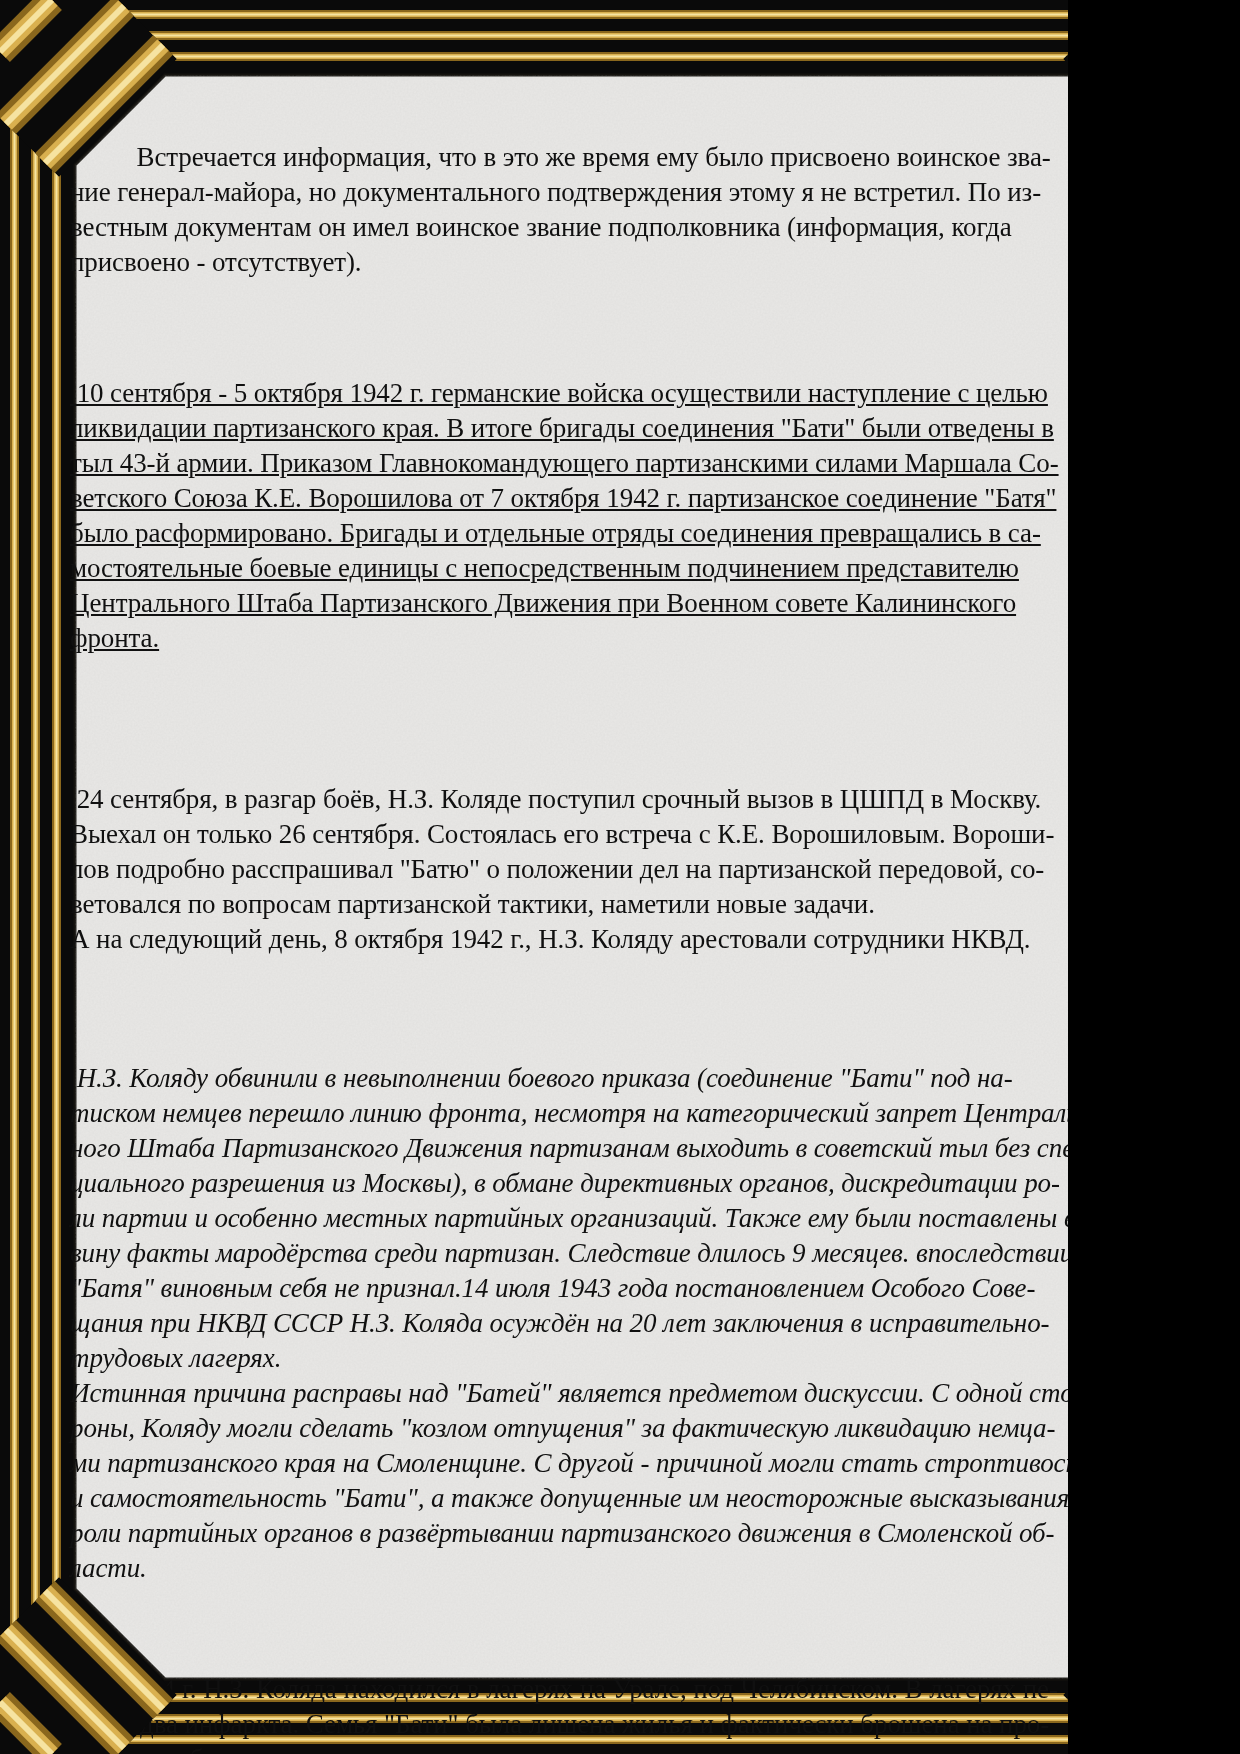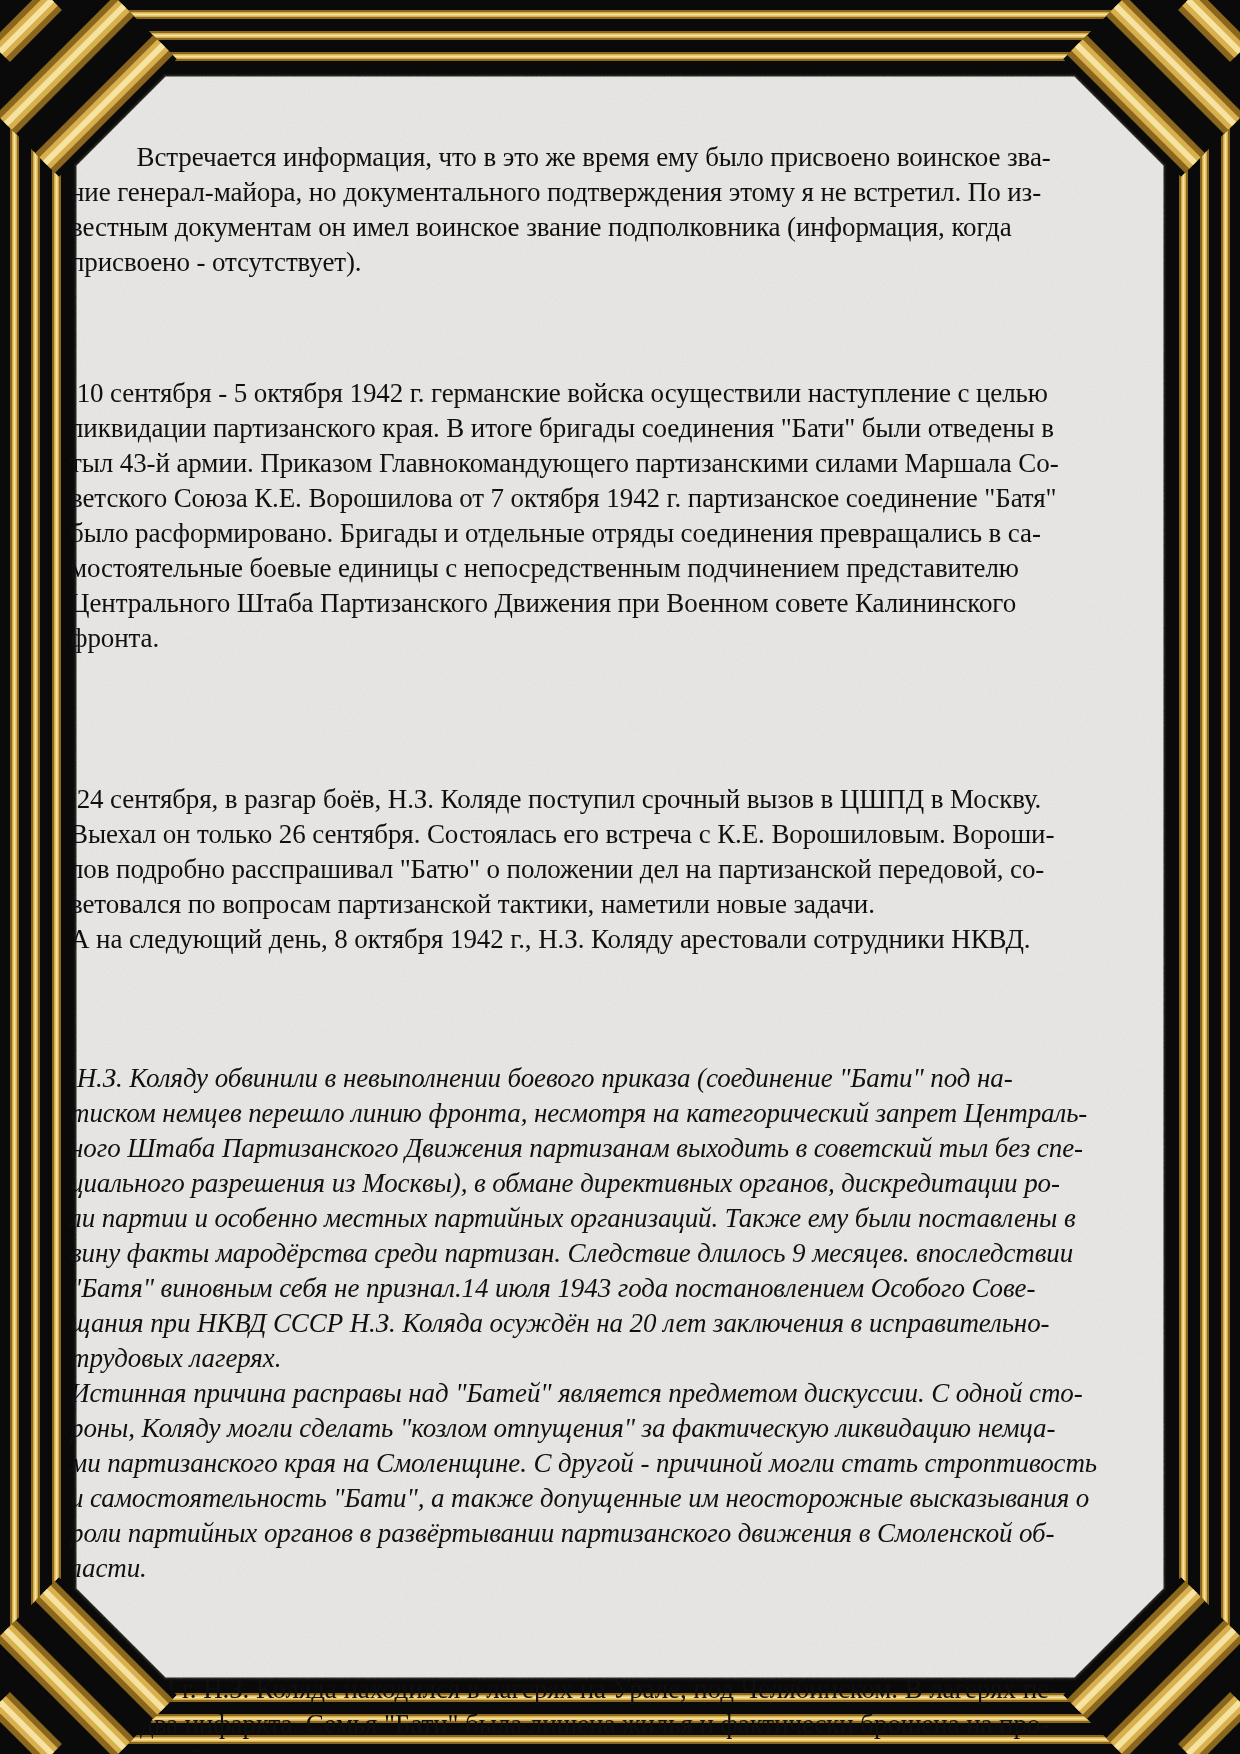--- a/index.html
+++ b/index.html
@@ -1,18 +1,18 @@
 <!DOCTYPE html>
 <html><head>
 <meta charset="utf-8">
 <style>
   html,body{margin:0;padding:0;background:#000;}
   .page{
     position:relative;
-    width:1240px;height:1754px;
+    width:1068px;height:1754px;
     overflow:hidden;
     background:#0a0a0a;
     font-family:"Liberation Serif","DejaVu Serif",serif;
   }
   .frame-layer{
     position:absolute;left:0;top:0;width:1240px;height:1754px;
   }
   #frame-base{z-index:0;}
   .text-area{
     position:absolute;
@@ -20,21 +20,21 @@
     left:70px;top:70px;
     width:1102px;
     color:#101010;
     font-size:27px;
     line-height:35px;
     white-space:pre;
     letter-spacing:-0.1px;
   }
   .text-area p{margin:0;}
   .para-1{margin-bottom:26px !important;}
-  .para-2{margin-bottom:56px !important;}
+  .para-2{margin-bottom:56px !important;text-decoration:underline;}
   .para-3{margin-bottom:34px !important;}
   .para-4{margin-bottom:16px !important;font-style:italic;}
   #frame-top{z-index:2;pointer-events:none;}
 </style>
 </head>
 <body>
 
 <div class="page">
 
   <svg id="frame-base" class="frame-layer" viewBox="0 0 1240 1754" xmlns="http://www.w3.org/2000/svg" aria-hidden="true">

